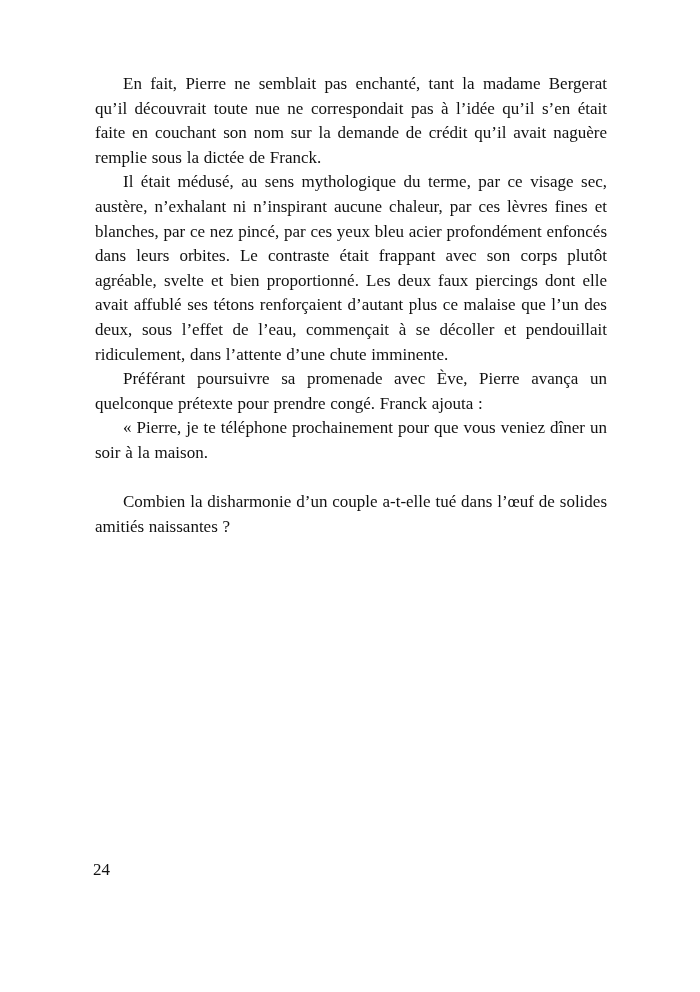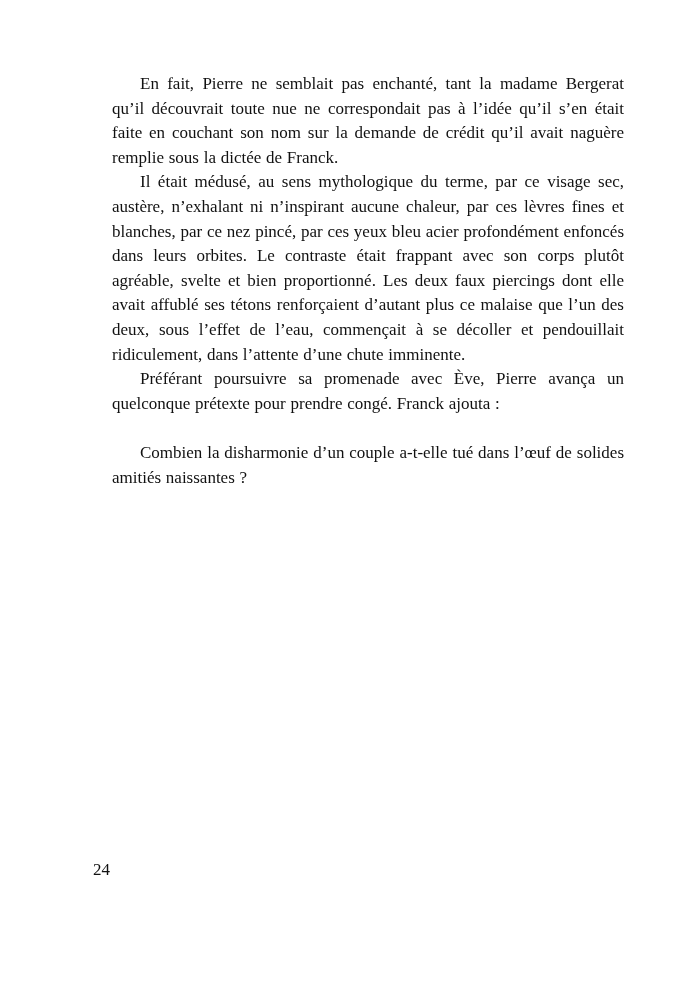--- a/index.html
+++ b/index.html
@@ -18,21 +18,20 @@
   }
   .text-block {
     position: absolute;
     left: 95px;
     top: 72px;
     width: 512px;
     font-size: 17px;
     line-height: 24.6px;
     text-align: justify;
     word-spacing: 0.5px;
-    margin-left: 17px;
   }
   .para {
     margin: 0;
   }
   .para.indent {
     text-indent: 28px;
   }
   .para.space-before {
     margin-top: 24.6px;
   }
@@ -45,16 +44,17 @@
   }
 </style>
 </head>
 <body>
 
 <div class="page">
   <div class="text-block">
     <p class="para indent">En fait, Pierre ne semblait pas enchanté, tant la madame Bergerat qu’il découvrait toute nue ne correspondait pas à l’idée qu’il s’en était faite en couchant son nom sur la demande de crédit qu’il avait naguère remplie sous la dictée de Franck.</p>
     <p class="para indent">Il était médusé, au sens mythologique du terme, par ce visage sec, austère, n’exhalant ni n’inspirant aucune chaleur, par ces lèvres fines et blanches, par ce nez pincé, par ces yeux bleu acier profondément enfoncés dans leurs orbites. Le contraste était frappant avec son corps plutôt agréable, svelte et bien proportionné. Les deux faux piercings dont elle avait affublé ses tétons renforçaient d’autant plus ce malaise que l’un des deux, sous l’effet de l’eau, commençait à se décoller et pendouillait ridiculement, dans l’attente d’une chute imminente.</p>
     <p class="para indent">Préférant poursuivre sa promenade avec Ève, Pierre avança un quelconque prétexte pour prendre congé. Franck ajouta :</p>
+    <p class="para indent">« Pierre, je te téléphone prochainement pour que vous veniez dîner un soir à la maison.</p>
     <p class="para indent space-before">Combien la disharmonie d’un couple a-t-elle tué dans l’œuf de solides amitiés naissantes ?</p>
   </div>
   <div class="page-number">24</div>
 </div>
 
 </body></html>

